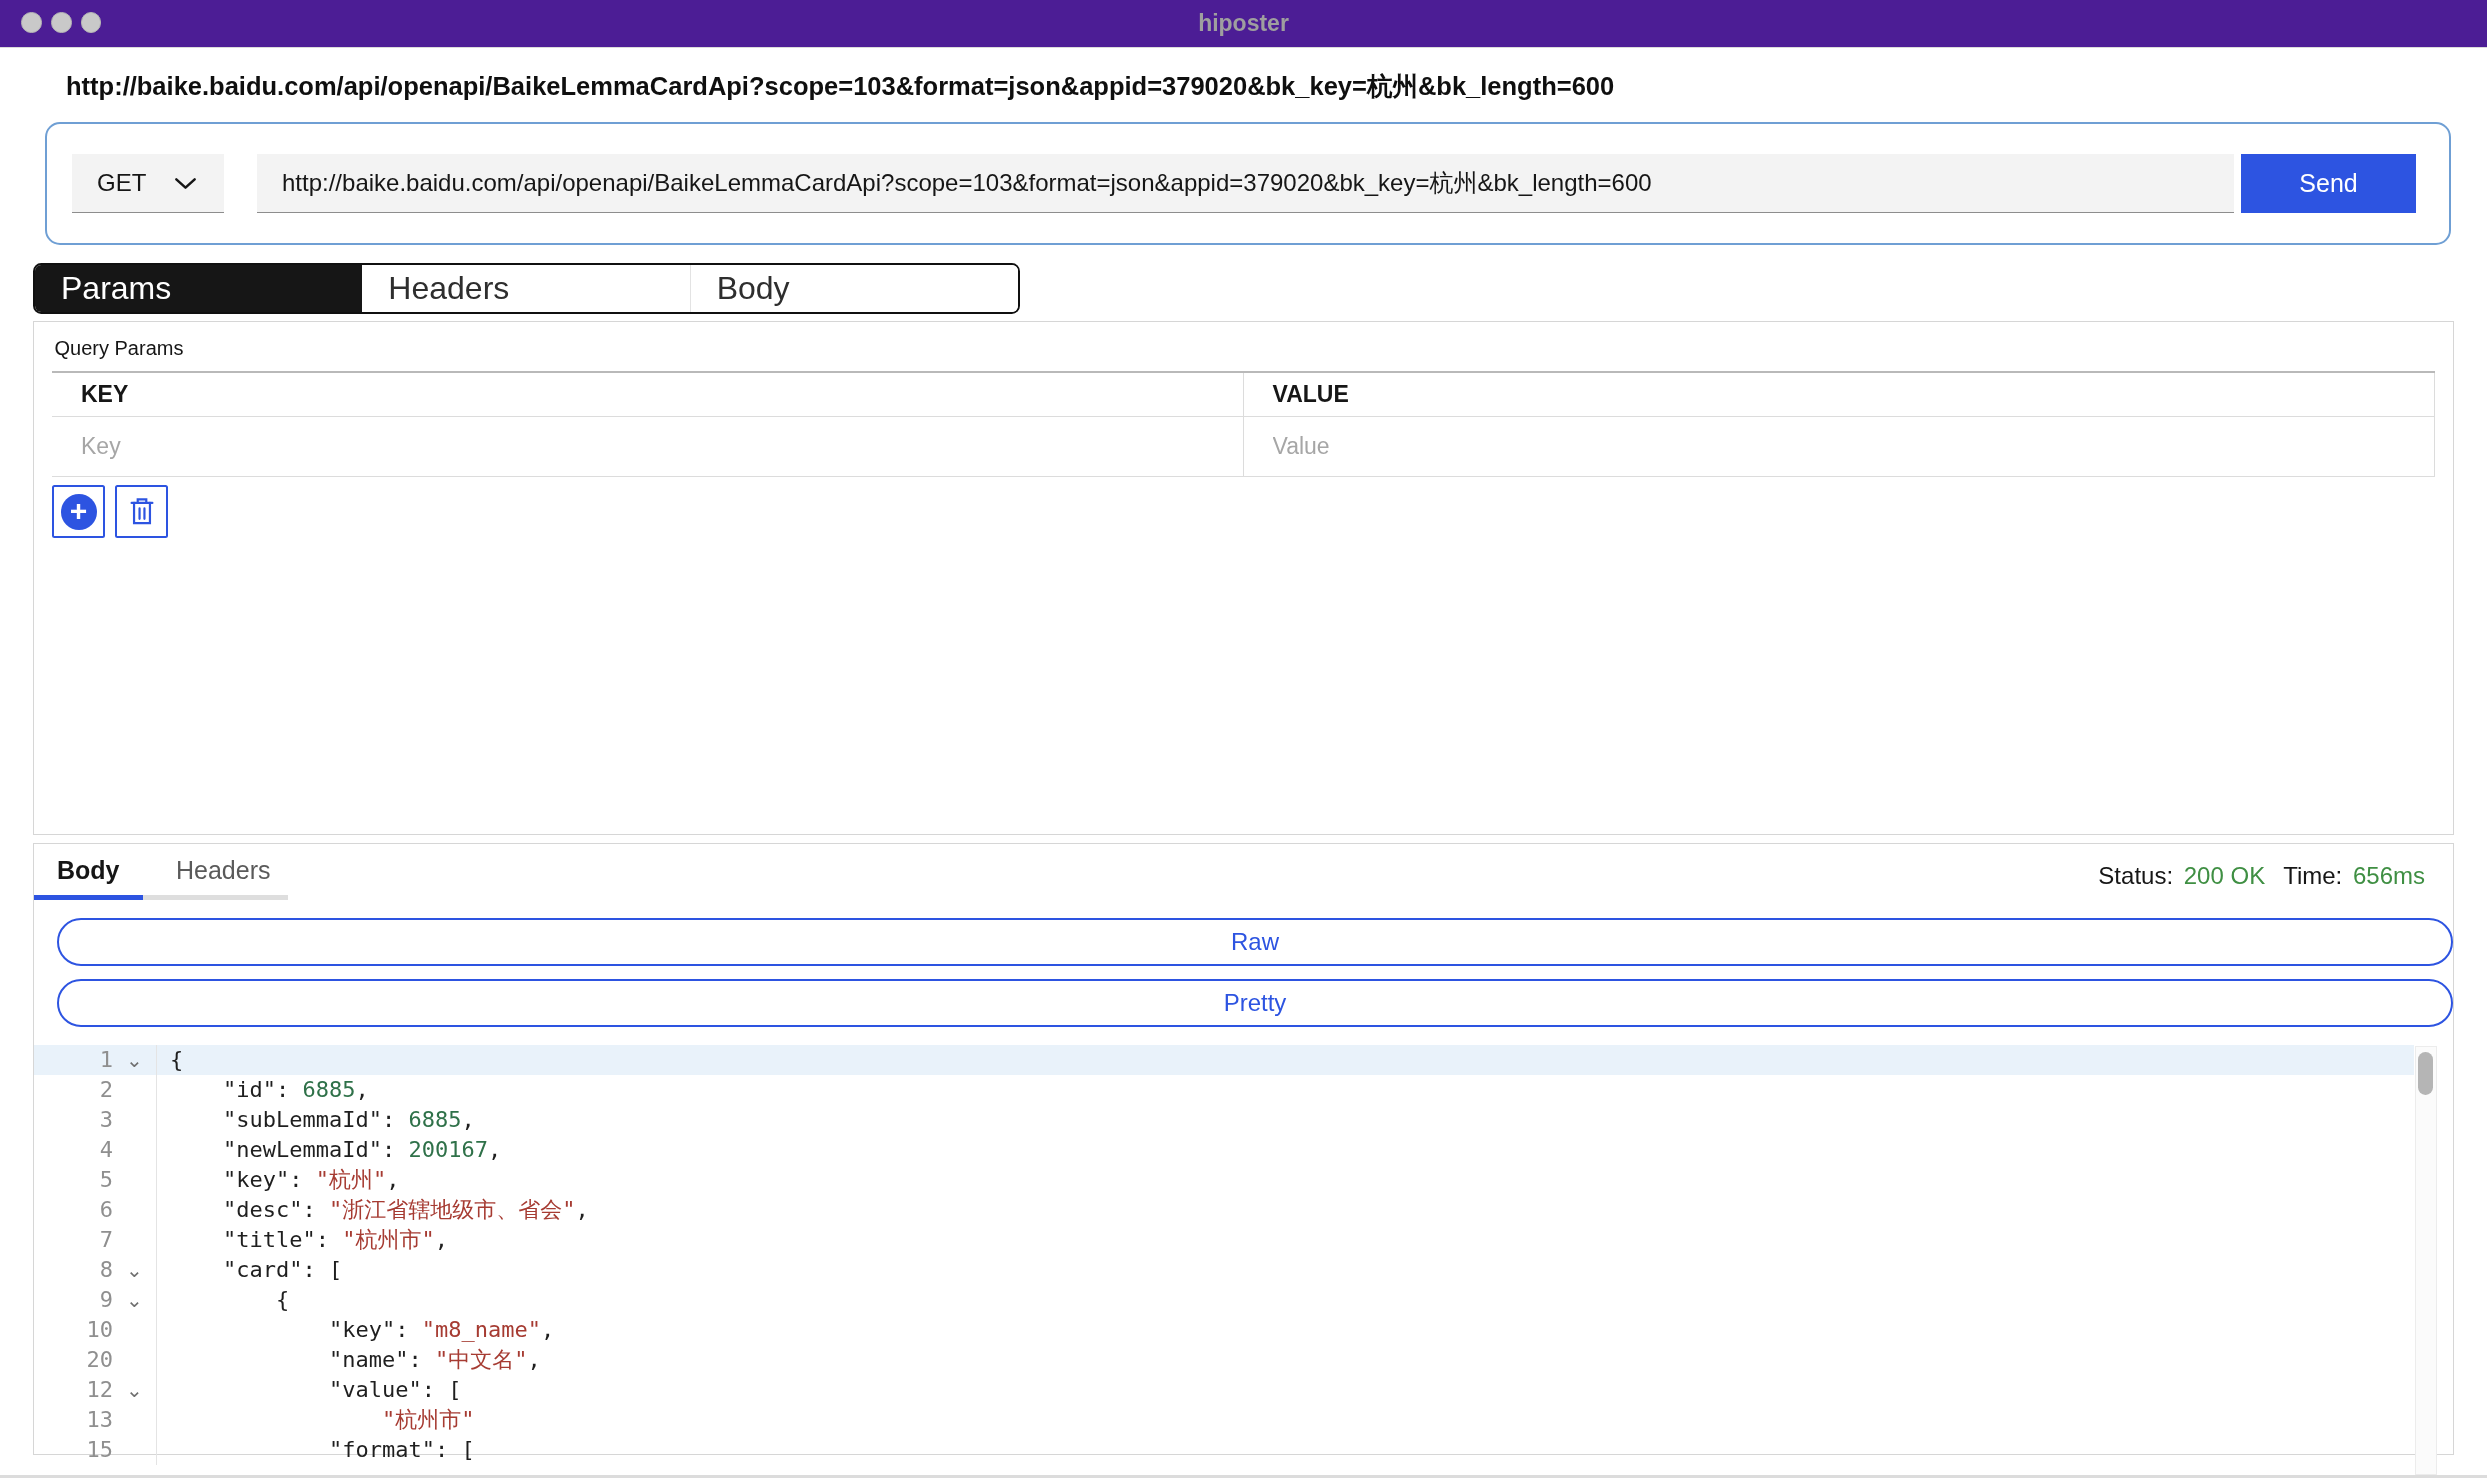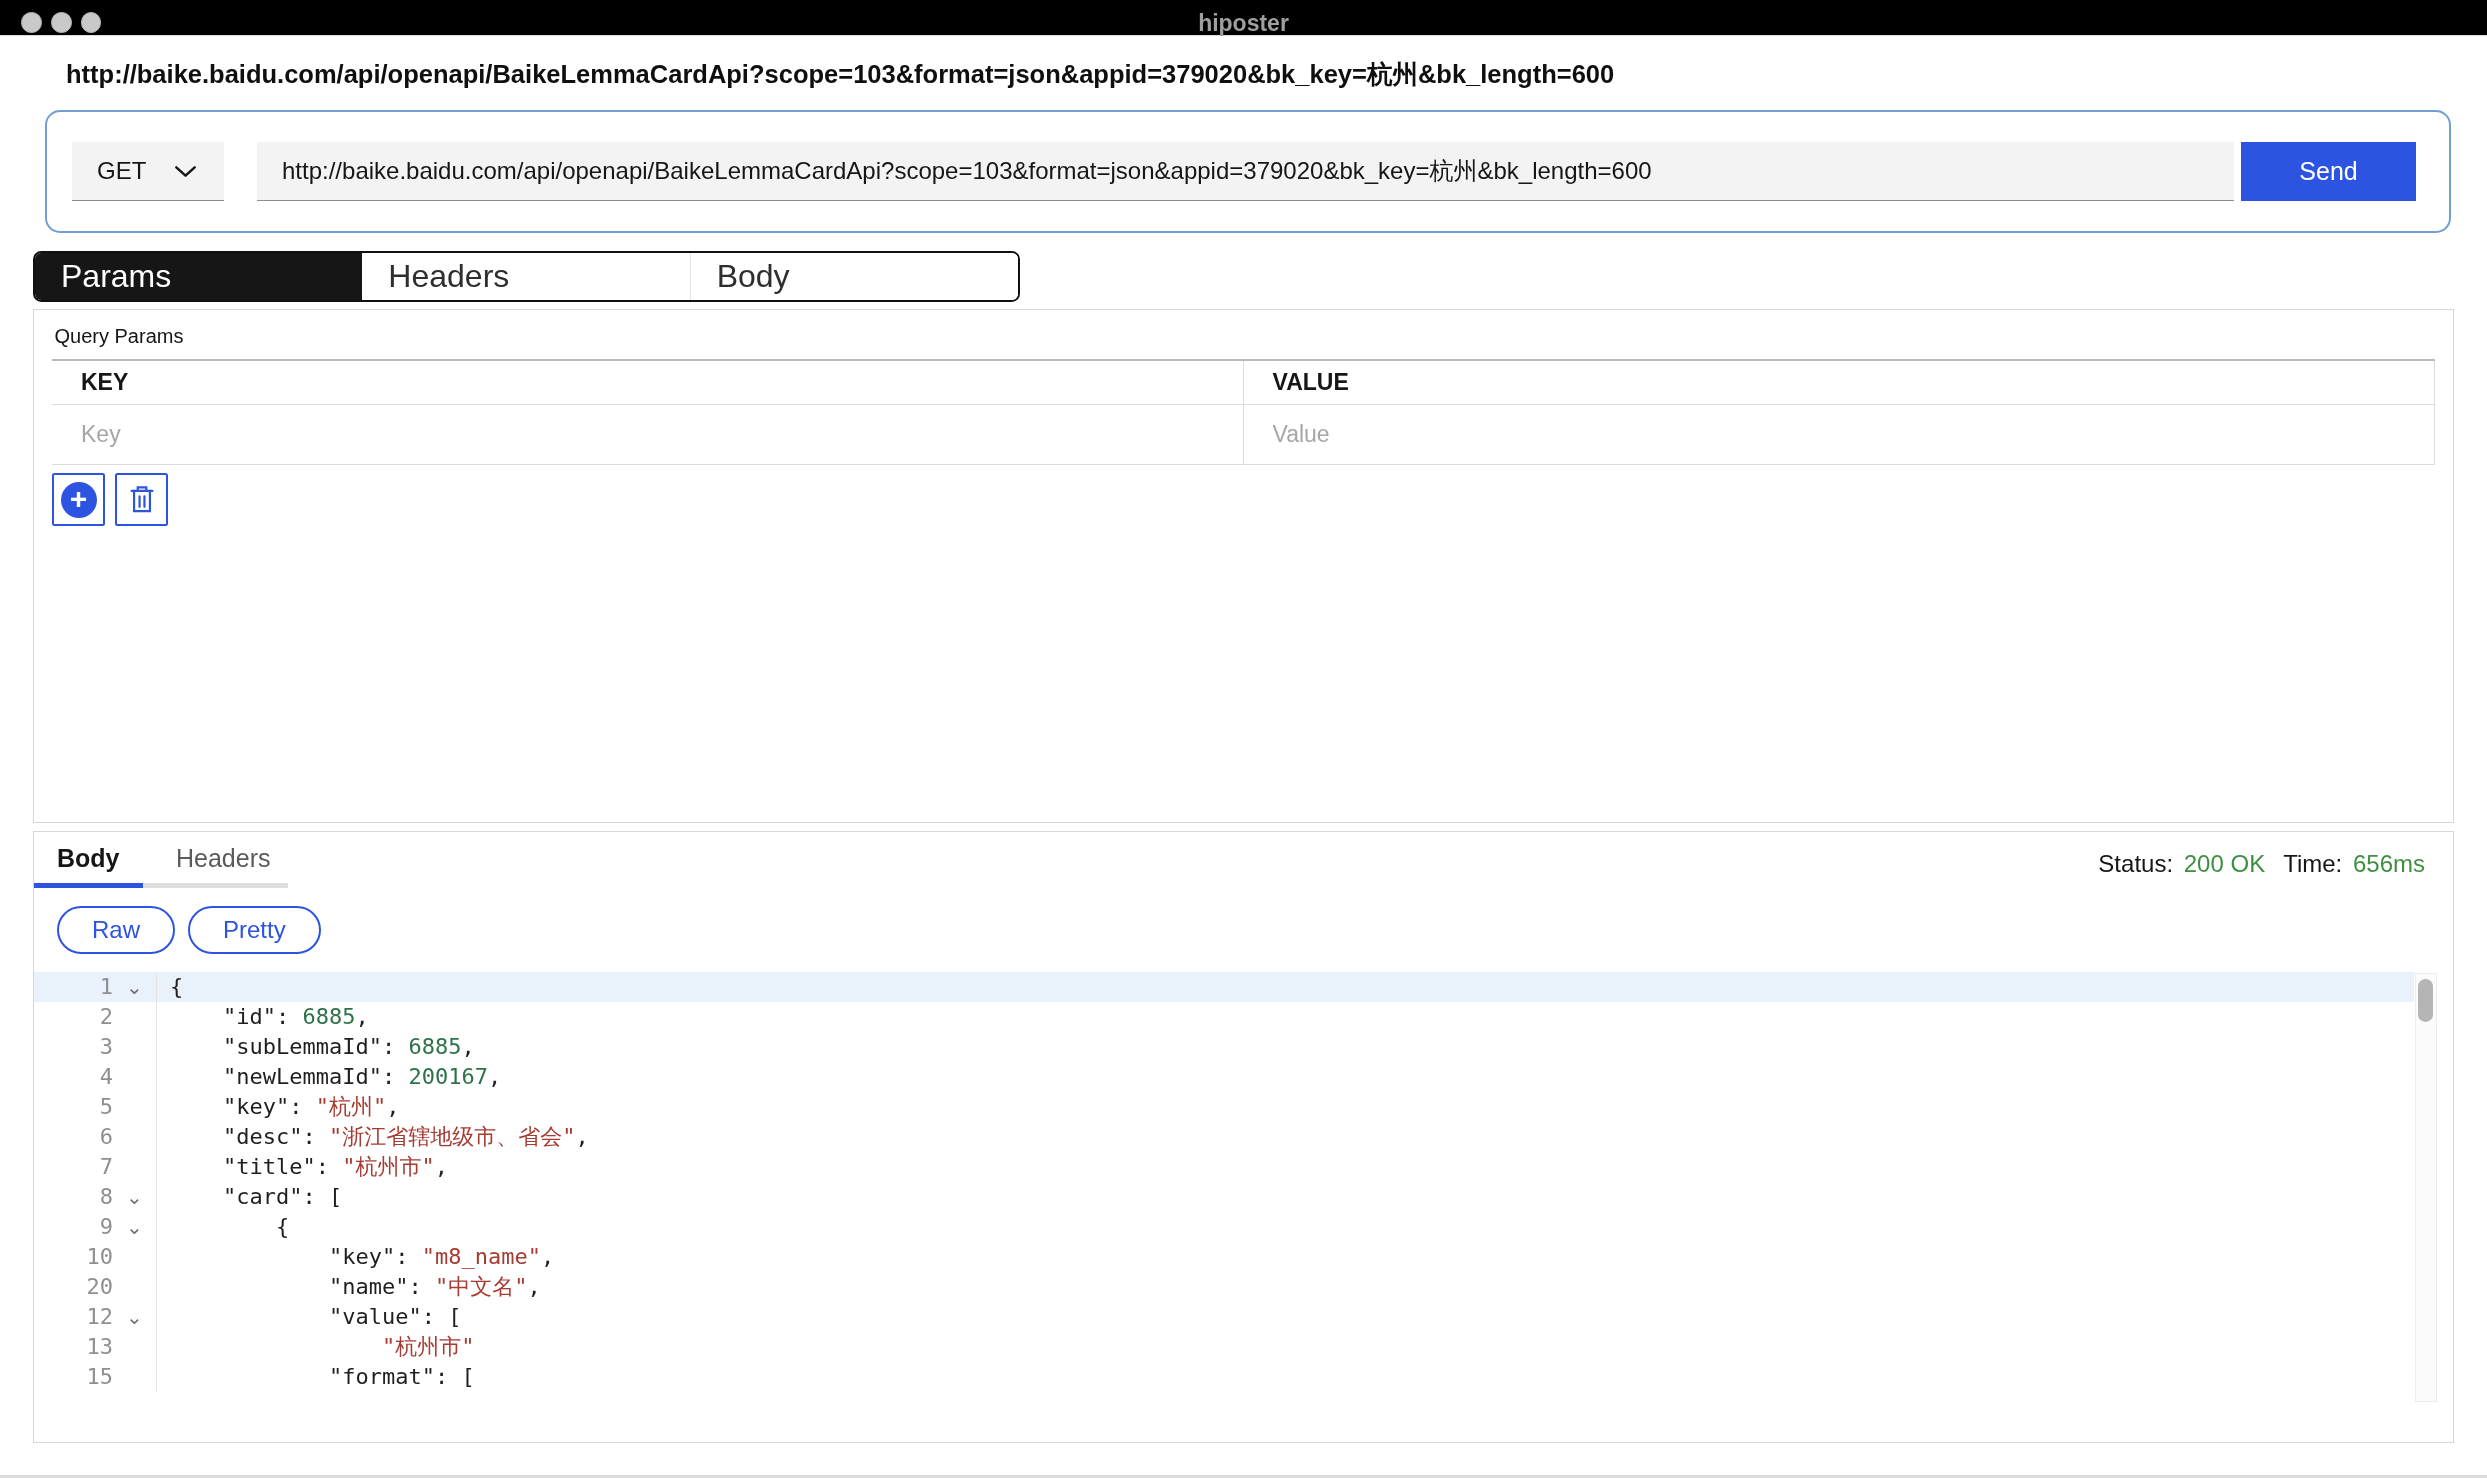--- a/index.html
+++ b/index.html
@@ -1,20 +1,20 @@
 <!DOCTYPE html>
 <html style="font-size:13px"><head>
 <meta charset="utf-8">
 <style>
   * { box-sizing: border-box; margin: 0; padding: 0; font-family: inherit; }
   html,body { width: 2487px; height: 1479px; background:#fff; font-family:"Liberation Sans",sans-serif; }
   .window { position:relative; width:2487px; height:1479px; overflow:hidden; background:#fff; }
 
   
-  .titlebar { height:36px; background:#000000; border-bottom:0.8px solid #dadada; position:relative; }
+  .titlebar { height:48px; background:#4c1d95; border-bottom:0.8px solid #dadada; position:relative; }
   .traffic { position:absolute; left:21.4px; top:12.3px; display:flex; gap:9px; }
   .light { width:20.6px; height:20.6px; border-radius:50%; background:#c9c9c9; border:0.8px solid #b5b5b5; cursor:pointer; }
   .win-title { text-align:center; line-height:46px; color:#9f9f9f; font-weight:bold; font-size:23px; }
 
   
   .url-heading { margin:21.4px 33px 0 66px; font-size:25.5px; font-weight:bold; color:#0f0f0f; white-space:nowrap; }
 
   
   .request-box { margin:18px 0 0 45px; width:2406px; height:123px; border:2.5px solid #6f9fd4; border-radius:15px;
                  display:flex; align-items:center; padding:0 33px 0 25px; background:#fff;justify-content:flex-end; }
@@ -55,21 +55,21 @@
   .resp-panel { margin-top:8.2px; height:612px; position:relative; }
   .resp-header { position:relative; padding-top:11.5px; }
   .resp-tabs { display:flex; }
   .rtab { padding-top:0; height:44px; font-size:25px; cursor:pointer; }
   .rtab.active { width:109px; padding-left:23px; font-weight:bold; color:#161616; border-bottom:5px solid #2d54e1; }
   .rtab.inactive { width:145px; padding-left:33px; color:#5a5a5a; border-bottom:5px solid #dedede; }
   .resp-meta { position:absolute; right:28px; top:18px; font-size:24px; color:#161616; display:flex; align-items:flex-end; }
   .meta-label { margin-right:10.7px; }
   .meta-label.time { margin-left:18px; }
   .meta-value { color:#3f8f43; }
-  .view-btns { margin:18px 0 0 23px; display:flex; gap:13px; }
+  .view-btns { margin:18px 0 0 23px; display:flex; gap:13px;flex-direction:column; }
   .pill { height:48px; padding:0 33px; border:2.5px solid #2d54e1; border-radius:24px; background:#fff;
           color:#2d54e1; font-size:24px; cursor:pointer; }
 
   
   .code-viewer { margin-top:18px; height:436px; overflow:hidden; position:relative;
                  font-family:"DejaVu Sans Mono",monospace; font-size:22px; }
   .code-line { display:flex; height:30px; line-height:30px; margin-right:39px; }
   .code-line.hl { background:#e9f2fa; }
   .gutter { flex:0 0 123px; display:flex; border-right:1.6px solid #e4e4e4; }
   .ln { flex:0 0 79px; text-align:right; color:#8f8f8f; }

